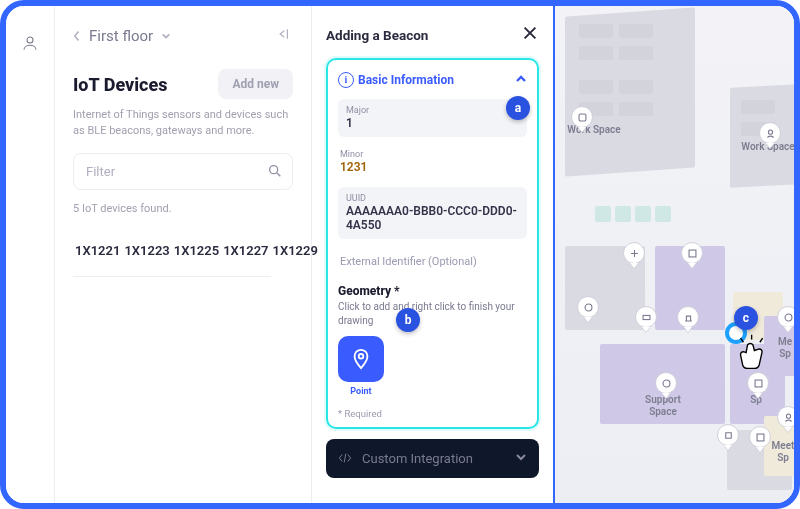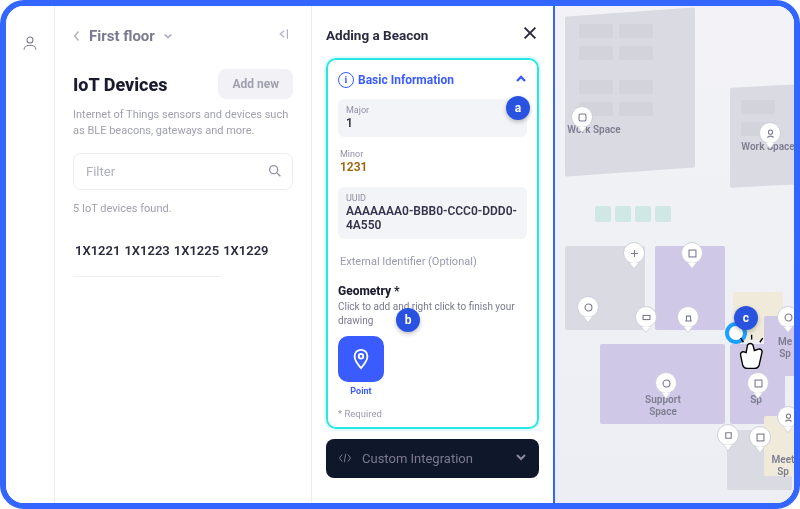--- a/index.html
+++ b/index.html
@@ -30,21 +30,21 @@
     padding: 20px 18px 0 18px;
     position: relative;
     background:#fff;
   }
   .left-header {
     display: flex; align-items: center; justify-content: space-between;
     margin-bottom: 24px;
   }
   .crumb { display:flex; align-items:center; gap:8px; color:#a8a8b8; font-size:15px; font-weight:600;}
   .crumb svg { width:8px; height:12px; stroke:#b0b0c0; stroke-width:2; fill:none;}
-  .crumb-title { color:#7a7a90; font-weight:700;}
+  .crumb-title { color:#7a7a90; font-weight:400;}
   .collapse-icon svg{ width:16px; height:14px; stroke:#b0b0c0; stroke-width:1.5; fill:none;}
   .section-title-row { display:flex; align-items:center; justify-content:space-between; margin-bottom:8px;}
   .section-title { font-size:18px; font-weight:800; color:#1b1b2f;}
   .add-new-btn { background:#f1f1f6; border:none; border-radius:8px; padding:8px 14px; color:#a0a0b0; font-weight:700; font-size:12px; cursor:pointer;}
   .section-desc { font-size:11px; color:#a0a0b0; line-height:1.45; margin-bottom:14px;}
   .filter-wrap { position:relative; margin-bottom:12px;}
   .filter-input { width:100%; border:1px solid #ececf2; border-radius:8px; padding:10px 52px 10px 12px; font-size:13px; color:#444; outline:none; background:#fff;}
   .filter-input::placeholder{color:#b0b0c0;}
   .search-icon { position:absolute; right:10px; top:50%; transform:translateY(-50%); width:16px; height:16px; stroke:#9090a5; stroke-width:2; fill:none;}
   .found-text { font-size:11px; color:#a0a0b0; margin-bottom:10px;}
@@ -163,20 +163,21 @@
           <path d="M20 20l-5-5"></path>
         </svg>
     </div>
 
     <div class="found-text">5 IoT devices found.</div>
 
     <div class="device-list">
       <div class="device-item">1X1221</div>
       <div class="device-item">1X1223</div>
       <div class="device-item">1X1225</div>
+      <div class="device-item">1X1227</div>
       <div class="device-item" style="border-bottom:none;">1X1229</div>
     </div>
   </div>
 
   <div class="mid-panel">
     <div class="mid-header">
       <div class="mid-title">Adding a Beacon</div>
       <span class="close-x">
         <svg viewBox="0 0 20 20">
             <path d="M4 4l12 12M16 4L4 16"></path>
@@ -271,21 +272,21 @@
     <div class="desk" style="left:64px; top:96px;"></div>
     <div class="desk" style="left:186px; top:94px;"></div>
     <div class="desk" style="left:186px; top:116px;"></div>
 
     <div class="room-label" style="left:4px; top:118px; width:70px;">Work Space</div>
     <div class="room-label" style="left:178px; top:135px; width:70px;">Work Space</div>
     <div class="room-label" style="left:78px; top:388px; width:60px; white-space:pre;">Support
 Space</div>
     <div class="room-label" style="right:-6px; top:330px; width:30px; white-space:pre;">Me
 Sp</div>
-    <div class="room-label" style="right:-6px; top:448px; width:34px; white-space:pre;">Meet
+    <div class="room-label" style="right:-6px; top:434px; width:34px; white-space:pre;">Meet
 Sp</div>
     <div class="room-label" style="left:186px; top:388px; width:30px;">Sp</div>
 
     <div class="pin" style="left:16px; top:100px;">
         <svg viewBox="0 0 16 16">
           <rect x="3" y="3" width="10" height="10" rx="2"></rect>
         </svg>
       </div>
     <div class="pin" style="left:204px; top:116px;">
         <svg viewBox="0 0 16 16">

